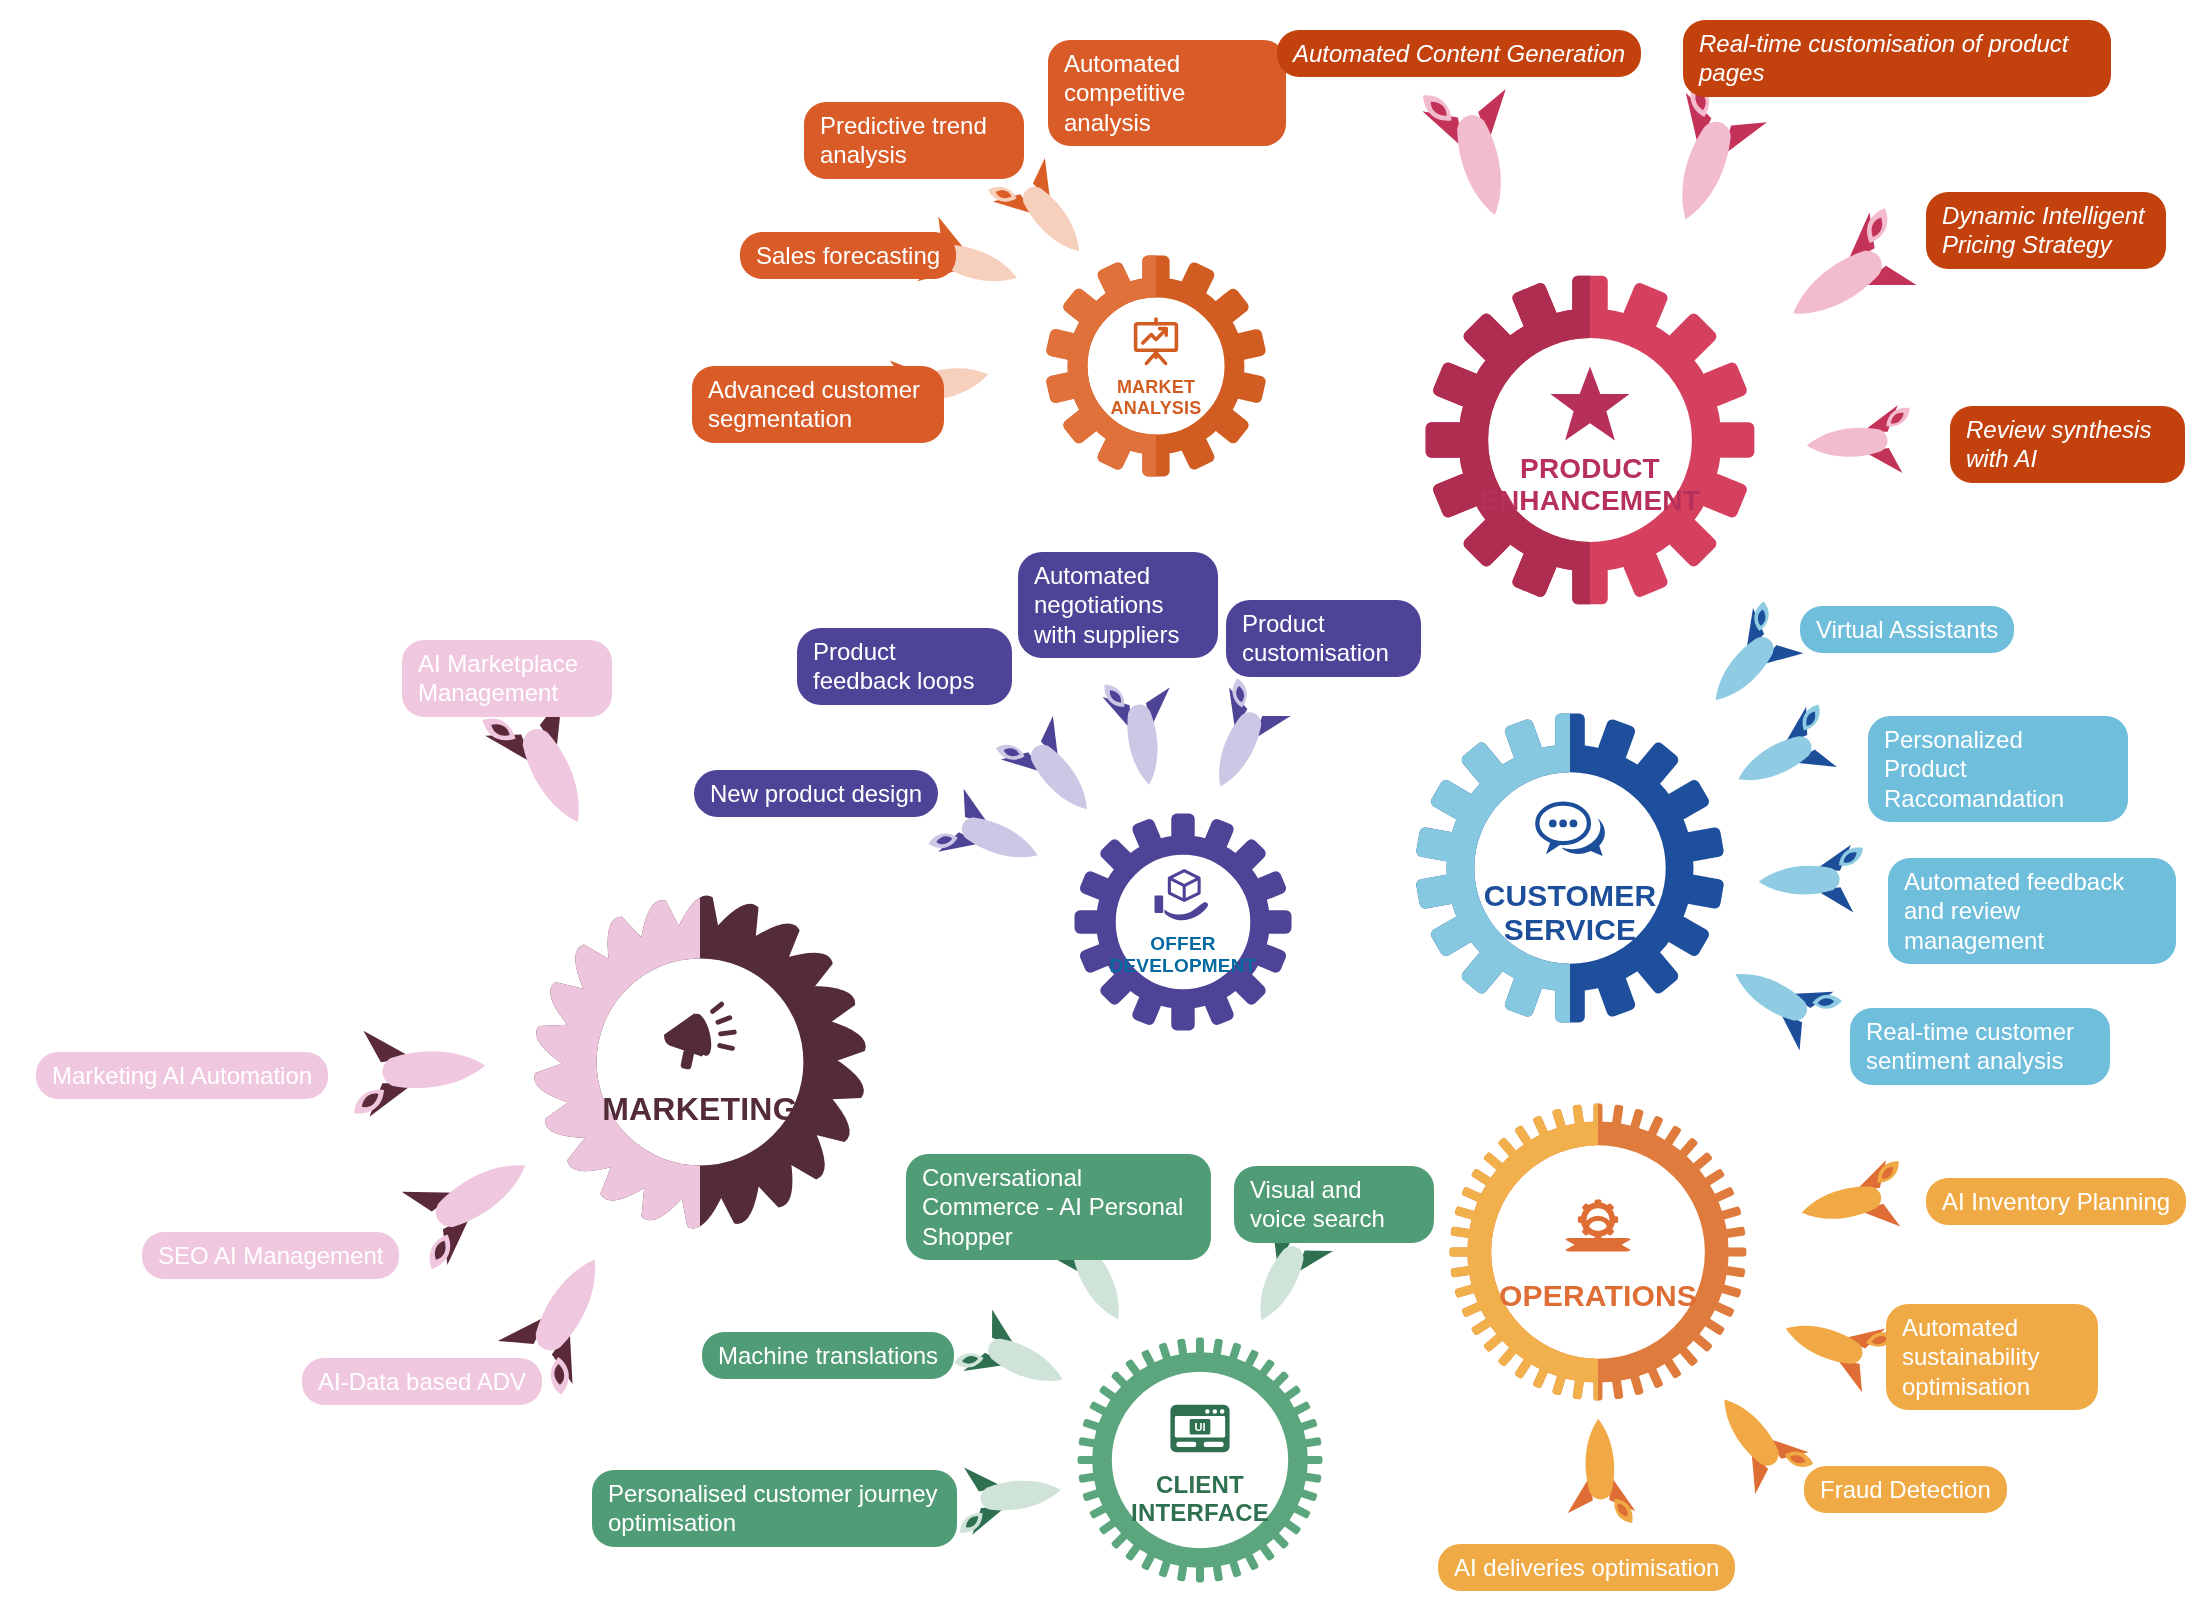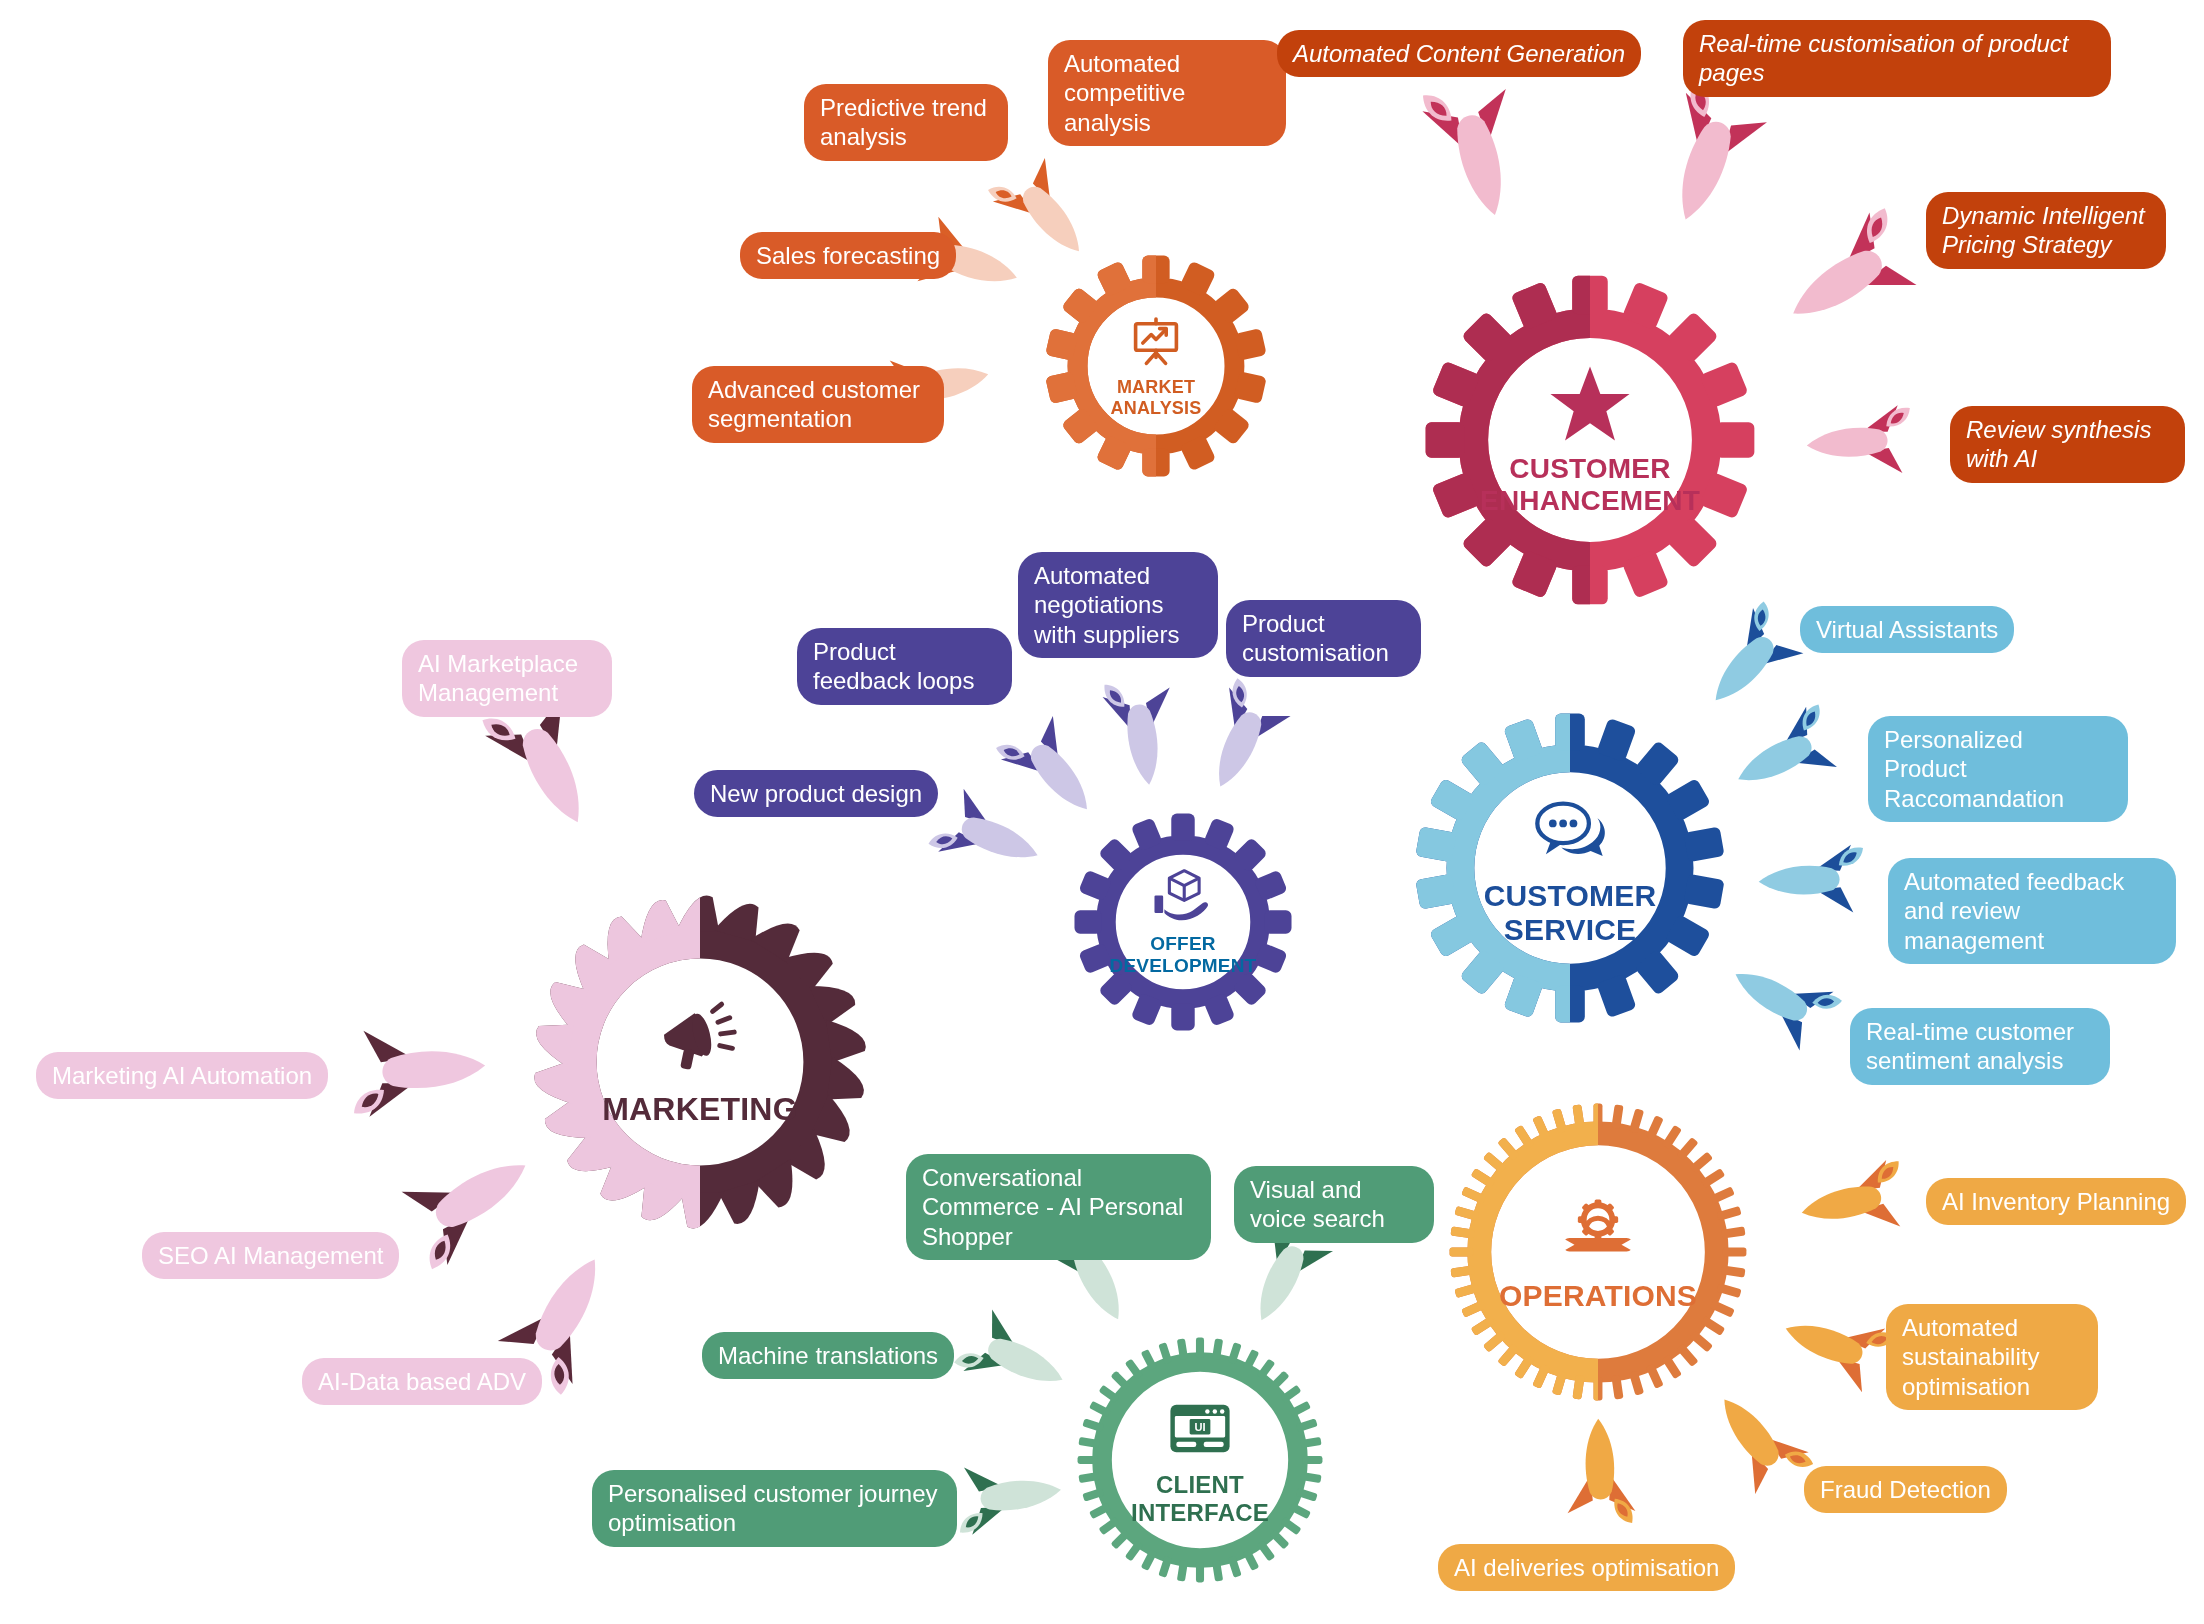--- a/index.html
+++ b/index.html
@@ -164,21 +164,21 @@
           <rect x="-18.574666564349652" y="-172" width="37.149333128699304" height="40.400000000000006" rx="6" fill="#AE2D51" transform="rotate(315)"></rect>
           <rect x="-18.574666564349652" y="-172" width="37.149333128699304" height="40.400000000000006" rx="6" fill="#AE2D51" transform="rotate(337.5)"></rect>
         </g>
       </svg>
     <div class="hub-inner">
       <div class="hub-icon">
         <svg viewBox="0 0 100 100" width="86" height="86">
           <polygon fill="#B7305A" points="50,4 62,36 96,36 69,56 79,90 50,70 21,90 31,56 4,36 38,36"></polygon>
         </svg>
       </div>
-      <div class="hub-title t-pe">CUSTOMER ENHANCEMENT</div>
+      <div class="hub-title t-pe">PRODUCT ENHANCEMENT</div>
     </div>
   </div>
 
   <div class="hub" style="left:1067px;top:806px;width:232px;height:232px">
     <svg class="gear-svg" viewBox="-124 -124 248 248">
         <defs>
           <clipPath id="gclip2">
             <rect x="-124" y="-124" width="124" height="248"></rect>
           </clipPath>
         </defs>
@@ -568,21 +568,21 @@
           <rect x="8" y="56" width="84" height="16" rx="8" fill="#DE6E35"></rect>
           <path d="M4,54 L22,64 L4,74 Z" fill="#fff"></path>
           <path d="M96,54 L78,64 L96,74 Z" fill="#fff"></path>
         </svg>
       </div>
       <div class="hub-title t-op">OPERATIONS</div>
     </div>
   </div>
 
   <div class="pill bg-ma" style="left:1012px;top:40px;width:238px">Automated competitive analysis</div>
-  <div class="pill bg-ma" style="left:768px;top:84px;width:204px">Predictive trend analysis</div>
+  <div class="pill bg-ma" style="left:768px;top:102px;width:220px">Predictive trend analysis</div>
   <div class="pill bg-ma one" style="left:704px;top:232px">Sales forecasting</div>
   <div class="pill bg-ma" style="left:656px;top:366px;width:252px">Advanced customer segmentation</div>
 
   <div class="pill bg-pe one" style="left:1277px;top:30px">Automated Content Generation</div>
   <div class="pill bg-pe" style="left:1683px;top:20px;width:428px">Real-time customisation of product pages</div>
   <div class="pill bg-pe" style="left:1926px;top:192px;width:240px">Dynamic Intelligent Pricing Strategy</div>
   <div class="pill bg-pe" style="left:1950px;top:406px;width:235px">Review synthesis with AI</div>
 
   <div class="pill bg-od" style="left:1018px;top:552px;width:200px">Automated negotiations with suppliers</div>
   <div class="pill bg-od" style="left:1226px;top:600px;width:195px">Product customisation</div>

